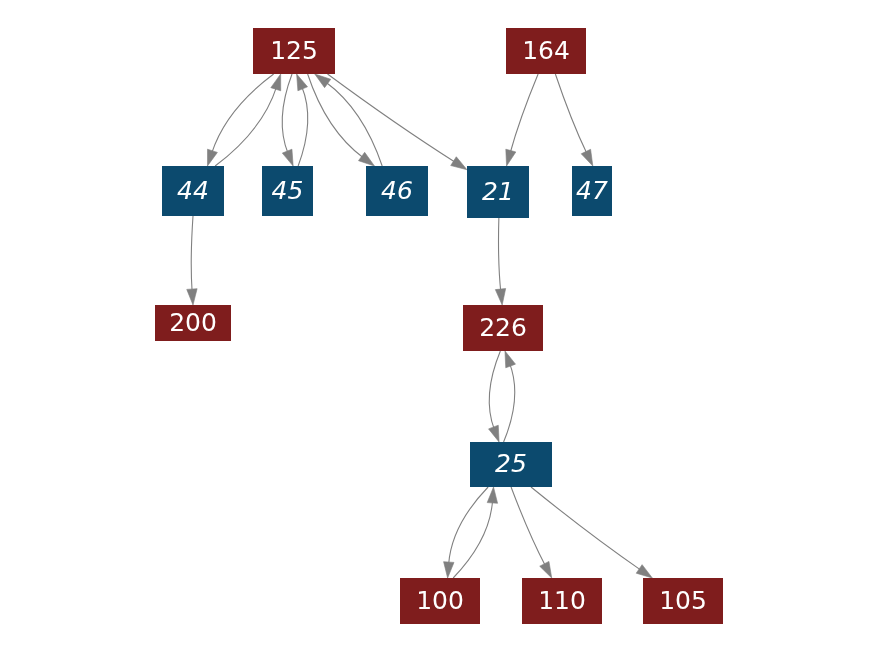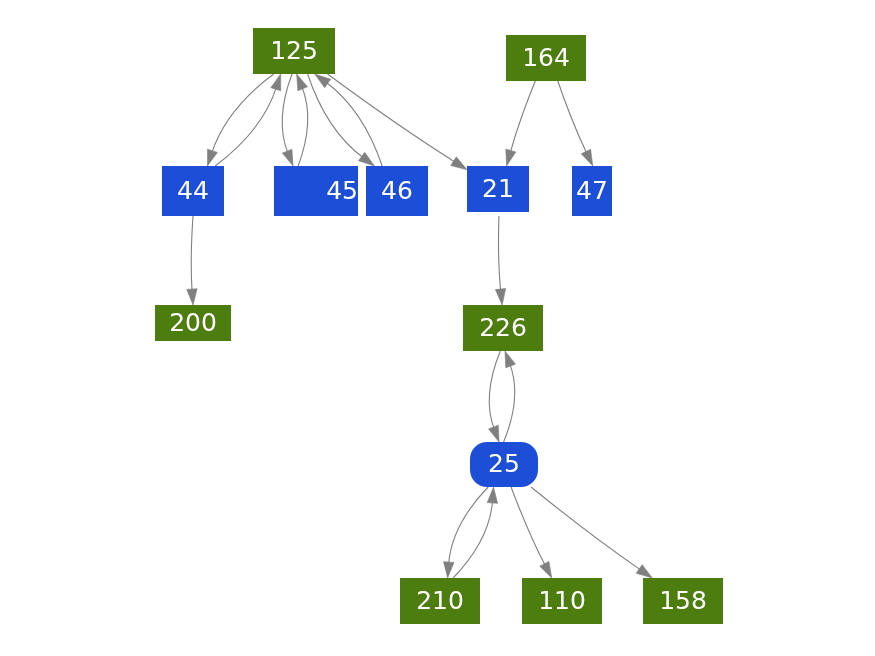--- a/index.html
+++ b/index.html
@@ -31,22 +31,22 @@
     display: flex;
     align-items: center;
     justify-content: center;
     color: #ffffff;
     font-family: "DejaVu Sans", sans-serif;
     font-size: 25px;
     line-height: 1;
     letter-spacing: 0px;
     user-select: none;
   }
-  .node.blue { background: #4d7c0f; }
-  .node.red  { background: #1d4ed8; }
+  .node.blue { background: #7f1d1d; }
+  .node.red  { background: #0c4a6e; font-style: italic; }
   .node-label {
     pointer-events: none;
     transform: translateY(-1px);
   }
   .edge-path {
     fill: none;
     stroke: #808080;
     stroke-width: 1.1px;
   }
   .arrow-head {
@@ -116,50 +116,50 @@
       </g>
       <g>
         <path d="M 531 487 Q 589.8666666666668 534.9 641.2215854738994 570.3332497426637" class="edge-path"></path>
         <polygon points="652.3333333333334,578 636.2107357711785,573.1935618334575 642.1169730064597,564.6334005195232" class="arrow-head"></polygon>
       </g>
     </svg>
   <div id="node-layer">
       <div class="node blue" style="left: 253px; top: 28px; width: 82px; height: 46px;">
         <span class="node-label">125</span>
       </div>
-      <div class="node blue" style="left: 506px; top: 35px; width: 80px; height: 46px;">
+      <div class="node blue" style="left: 506px; top: 28px; width: 80px; height: 46px;">
         <span class="node-label">164</span>
       </div>
       <div class="node red" style="left: 162px; top: 166px; width: 62px; height: 50px;">
         <span class="node-label">44</span>
       </div>
-      <div class="node red" style="left: 274px; top: 166px; width: 84px; height: 50px; justify-content: flex-end;">
+      <div class="node red" style="left: 262px; top: 166px; width: 51px; height: 50px;">
         <span class="node-label">45</span>
       </div>
       <div class="node red" style="left: 366px; top: 166px; width: 62px; height: 50px; text-align: center;">
         <span class="node-label">46</span>
       </div>
-      <div class="node red" style="left: 467px; top: 166px; width: 62px; height: 46px;">
+      <div class="node red" style="left: 467px; top: 166px; width: 62px; height: 52px;">
         <span class="node-label">21</span>
       </div>
       <div class="node red" style="left: 572px; top: 166px; width: 40px; height: 50px;">
         <span class="node-label">47</span>
       </div>
       <div class="node blue" style="left: 155px; top: 305px; width: 76px; height: 36px;">
         <span class="node-label">200</span>
       </div>
       <div class="node blue" style="left: 463px; top: 305px; width: 80px; height: 46px;">
         <span class="node-label">226</span>
       </div>
-      <div class="node red" style="left: 470px; top: 442px; width: 68px; height: 45px; border-radius: 17px;">
+      <div class="node red" style="left: 470px; top: 442px; width: 82px; height: 45px;">
         <span class="node-label">25</span>
       </div>
       <div class="node blue" style="left: 400px; top: 578px; width: 80px; height: 46px;">
-        <span class="node-label">210</span>
+        <span class="node-label">100</span>
       </div>
       <div class="node blue" style="left: 522px; top: 578px; width: 80px; height: 46px;">
         <span class="node-label">110</span>
       </div>
       <div class="node blue" style="left: 643px; top: 578px; width: 80px; height: 46px;">
-        <span class="node-label">158</span>
+        <span class="node-label">105</span>
       </div>
     </div>
 </div>
 
 </body></html>

